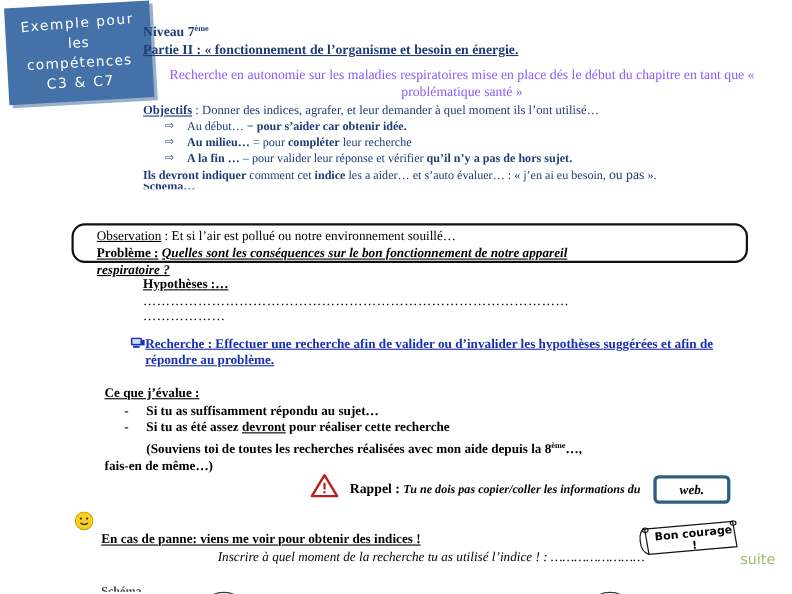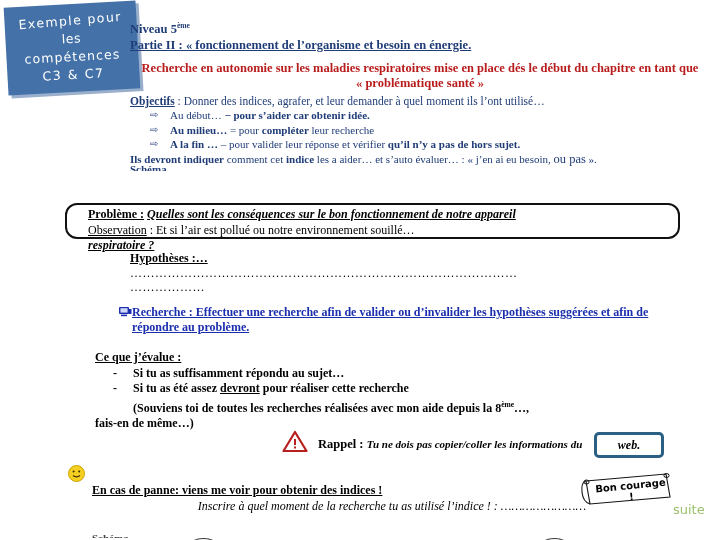--- a/index.html
+++ b/index.html
@@ -56,22 +56,22 @@
     line-height: 15px;
   }
   .lvl sup { font-size: 7.5px; }
   .partie {
     font-weight: bold;
     font-size: 12.5px;
     line-height: 17px;
     text-decoration: underline;
   }
   .red-title {
-    color: #b91c1c;
-    font-weight: bold;
+    color: #8b5cf6;
+    font-weight: normal;
     font-size: 12.5px;
     line-height: 15px;
     text-align: center;
     margin-top: 7px;
     padding: 0 8px;
   }
   .objectifs {
     font-size: 11.5px;
     line-height: 14px;
     margin-top: 3px;
@@ -331,21 +331,21 @@
 
   <div class="badge">
     <span class="bl l1">Exemple pour</span>
     <span class="bl l2">les</span>
     <span class="bl l3">compétences</span>
     <span class="bl l4">C3 &amp; C7</span>
   </div>
 
   <div class="top-block">
     <div class="lvl navy">
-      <span>Niveau 5</span><sup>ème</sup>
+      <span>Niveau 7</span><sup>ème</sup>
     </div>
     <div class="partie navy">Partie II : « fonctionnement de l’organisme et besoin en énergie.</div>
     <div class="red-title">
       <span>Recherche en autonomie sur les maladies respiratoires mise en place dés le début du</span>
       <span>chapitre en tant que « problématique santé »</span>
     </div>
     <div class="objectifs">
       <span class="u">Objectifs</span><span> : Donner des indices, agrafer, et leur demander à quel moment ils l’ont utilisé…</span>
     </div>
     <ul class="obj-list">
@@ -364,25 +364,25 @@
     </ul>
     <div class="devront">
       <span class="b">Ils devront indiquer</span><span> comment cet </span><span class="b">indice</span><span> les a aider… et s’auto évaluer… : « j’en ai eu besoin, </span><span class="big">ou pas</span><span> ».</span>
     </div>
     <div class="clip-line">Schéma…</div>
   </div>
 
   <div class="obs-box"></div>
   <div class="obs-text">
     <div>
+      <span class="u">Observation</span><span> : Et si l’air est pollué ou notre environnement souillé…</span>
+    </div>
+    <div>
       <span class="u" style="font-weight:bold">Problème :</span>
       <span class="ital">Quelles sont les conséquences sur le bon fonctionnement de notre appareil</span>
-    </div>
-    <div>
-      <span class="u">Observation</span><span> : Et si l’air est pollué ou notre environnement souillé…</span>
     </div>
     <div>
       <span class="ital">respiratoire ?</span>
     </div>
   </div>
 
   <div class="hypo">
     <div class="hh">Hypothèses :…</div>
     <div class="dots1">…………………………………………………………………………………</div>
     <div class="dots2">………………</div>

